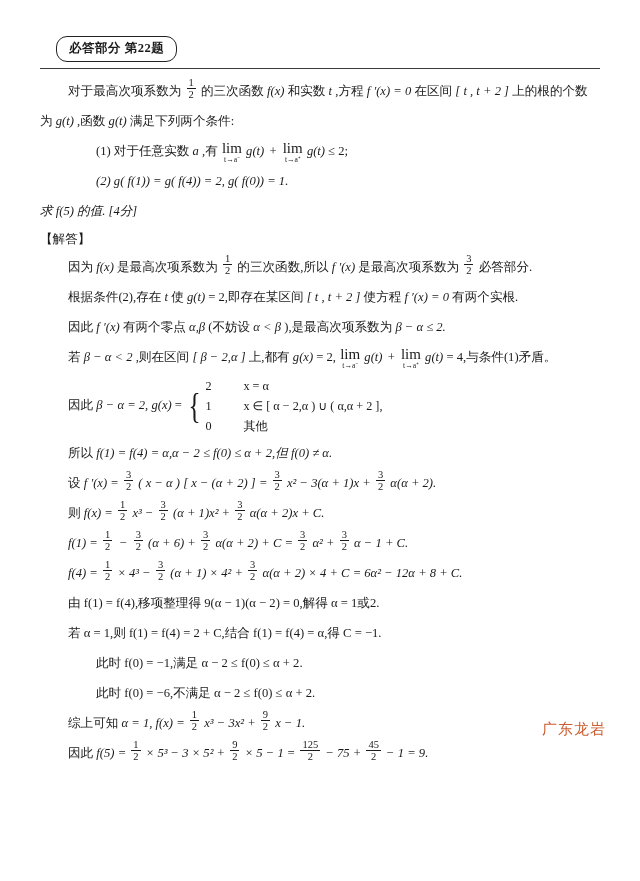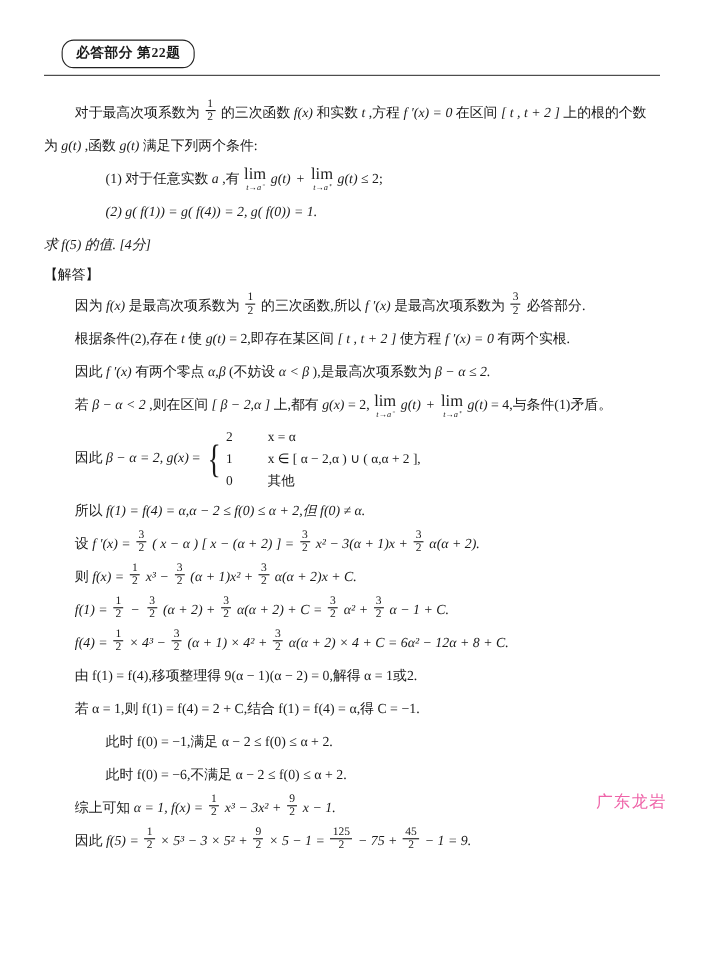--- a/index.html
+++ b/index.html
@@ -38,21 +38,21 @@
     font-weight: bold;
     letter-spacing: 0.5px;
     margin-left: 16px;
   }
   .rule {
     border-bottom: 1px solid #3a3a3a;
     margin-top: 6px;
     width: 560px;
   }
   .block {
-    margin-top: 18px;
+    margin-top: 7px;
   }
   .line {
     font-size: 12.6px;
     line-height: 30px;
     white-space: nowrap;
   }
   .indent1 { padding-left: 28px; }
   .indent2 { padding-left: 56px; }
   .sol-label {
     font-size: 12.6px;
@@ -75,21 +75,21 @@
   .frac .num { display: block; padding: 0 2px; }
   .frac .den { display: block; border-top: 1px solid #1a1a1a; padding: 0 2px; }
   
   .lim {
     display: inline-block;
     text-align: center;
     vertical-align: middle;
     margin: 0 1px;
   }
   .lim .l1 { display: block; font-size: 15px; line-height: 1.0; }
-  .lim .l2 { display: block; font-size: 7.6px; line-height: 1.0; font-style: italic; }
+  .lim .l2 { display: block; font-size: 7.6px; line-height: 1.0; }
   
   .cases {
     display: inline-flex;
     align-items: center;
     vertical-align: middle;
     margin: 0 1px;
   }
   .cases .brace {
     font-size: 36px;
     line-height: 0.8;
@@ -105,21 +105,21 @@
     white-space: nowrap;
   }
   .cases .c1 { width: 16px; }
   .cases .c2 { padding-left: 22px; }
   .cases-wrap { line-height: 20px; margin-top: 4px; margin-bottom: 2px; }
   .watermark {
     position: absolute;
     right: 34px;
     bottom: 26px;
     font-size: 15px;
-    color: #ec4899;
+    color: #c2410c;
     font-family: "DejaVu Sans", sans-serif;
     letter-spacing: 1px;
     opacity: 0.85;
   }
 </style>
 </head>
 <body>
 
 <div class="page">
   <div class="content">
@@ -324,21 +324,21 @@
         <i class="v">f(1) =</i>
         <span class="frac">
           <span class="num">1</span>
           <span class="den">2</span>
         </span>
         <span class="op">−</span>
         <span class="frac">
           <span class="num">3</span>
           <span class="den">2</span>
         </span>
-        <i class="v">(α + 2) +</i>
+        <i class="v">(α + 6) +</i>
         <span class="frac">
           <span class="num">3</span>
           <span class="den">2</span>
         </span>
         <i class="v">α(α + 2) + C =</i>
         <span class="frac">
           <span class="num">3</span>
           <span class="den">2</span>
         </span>
         <i class="v">α² +</i>

